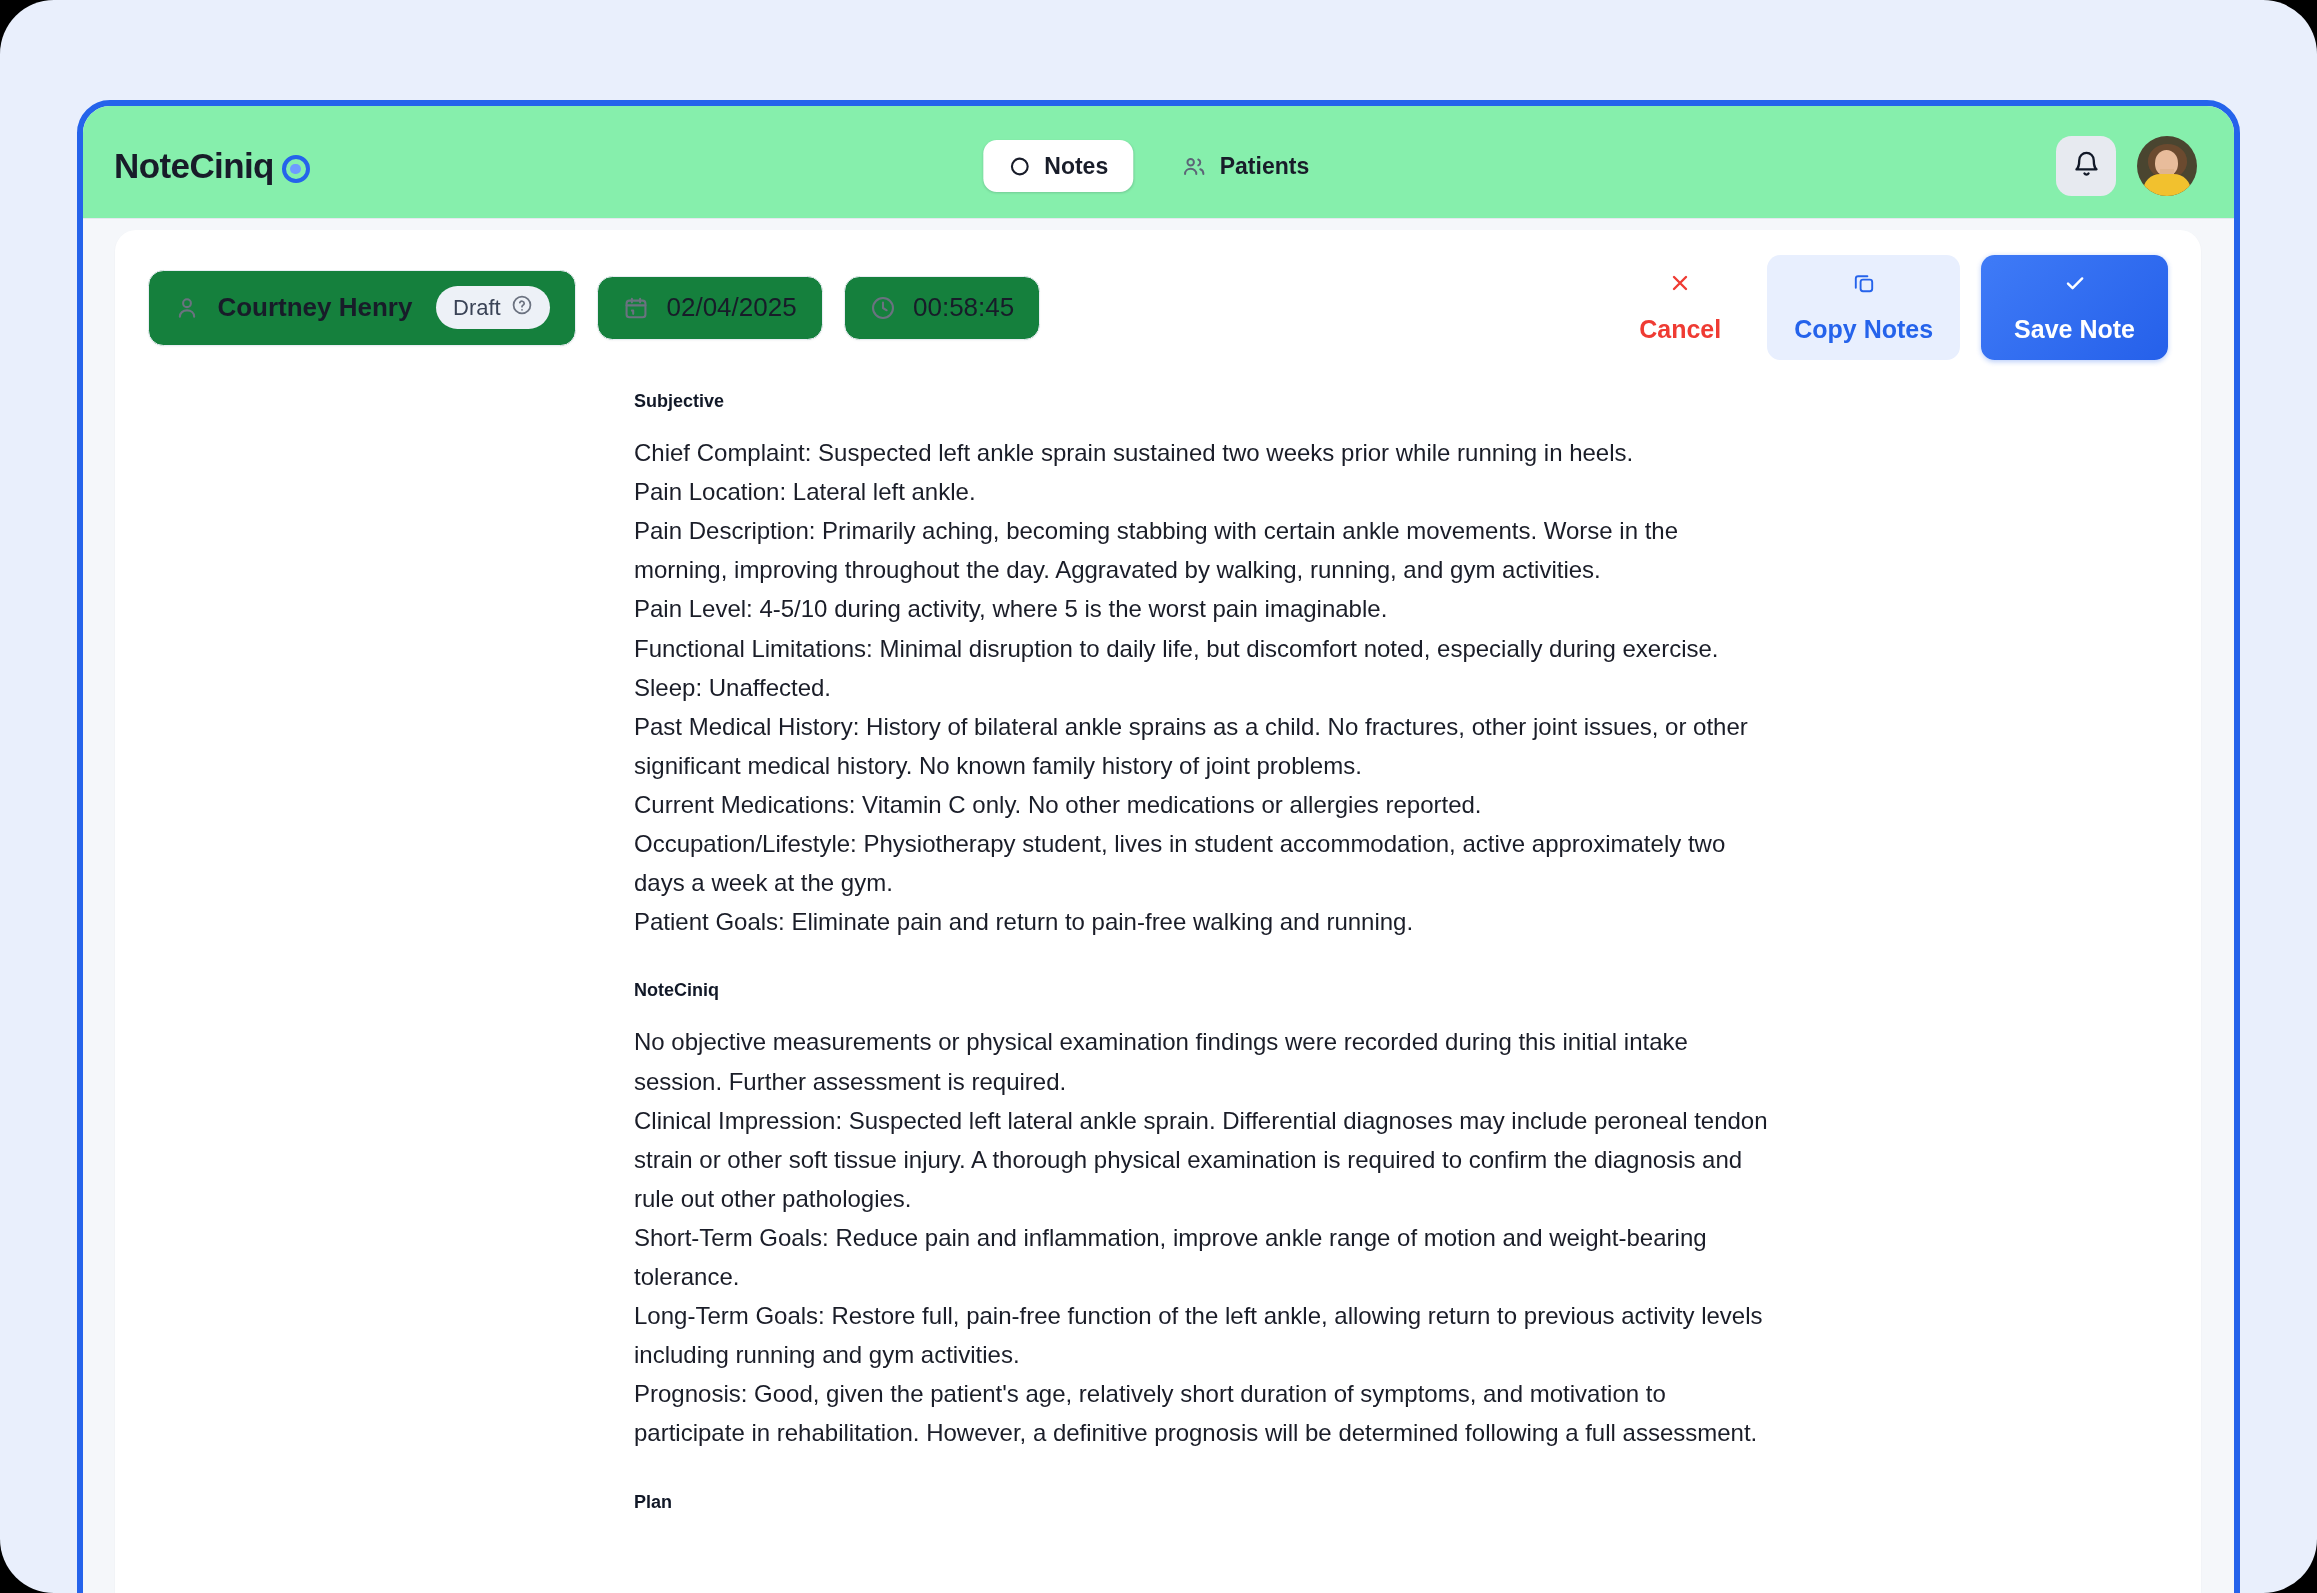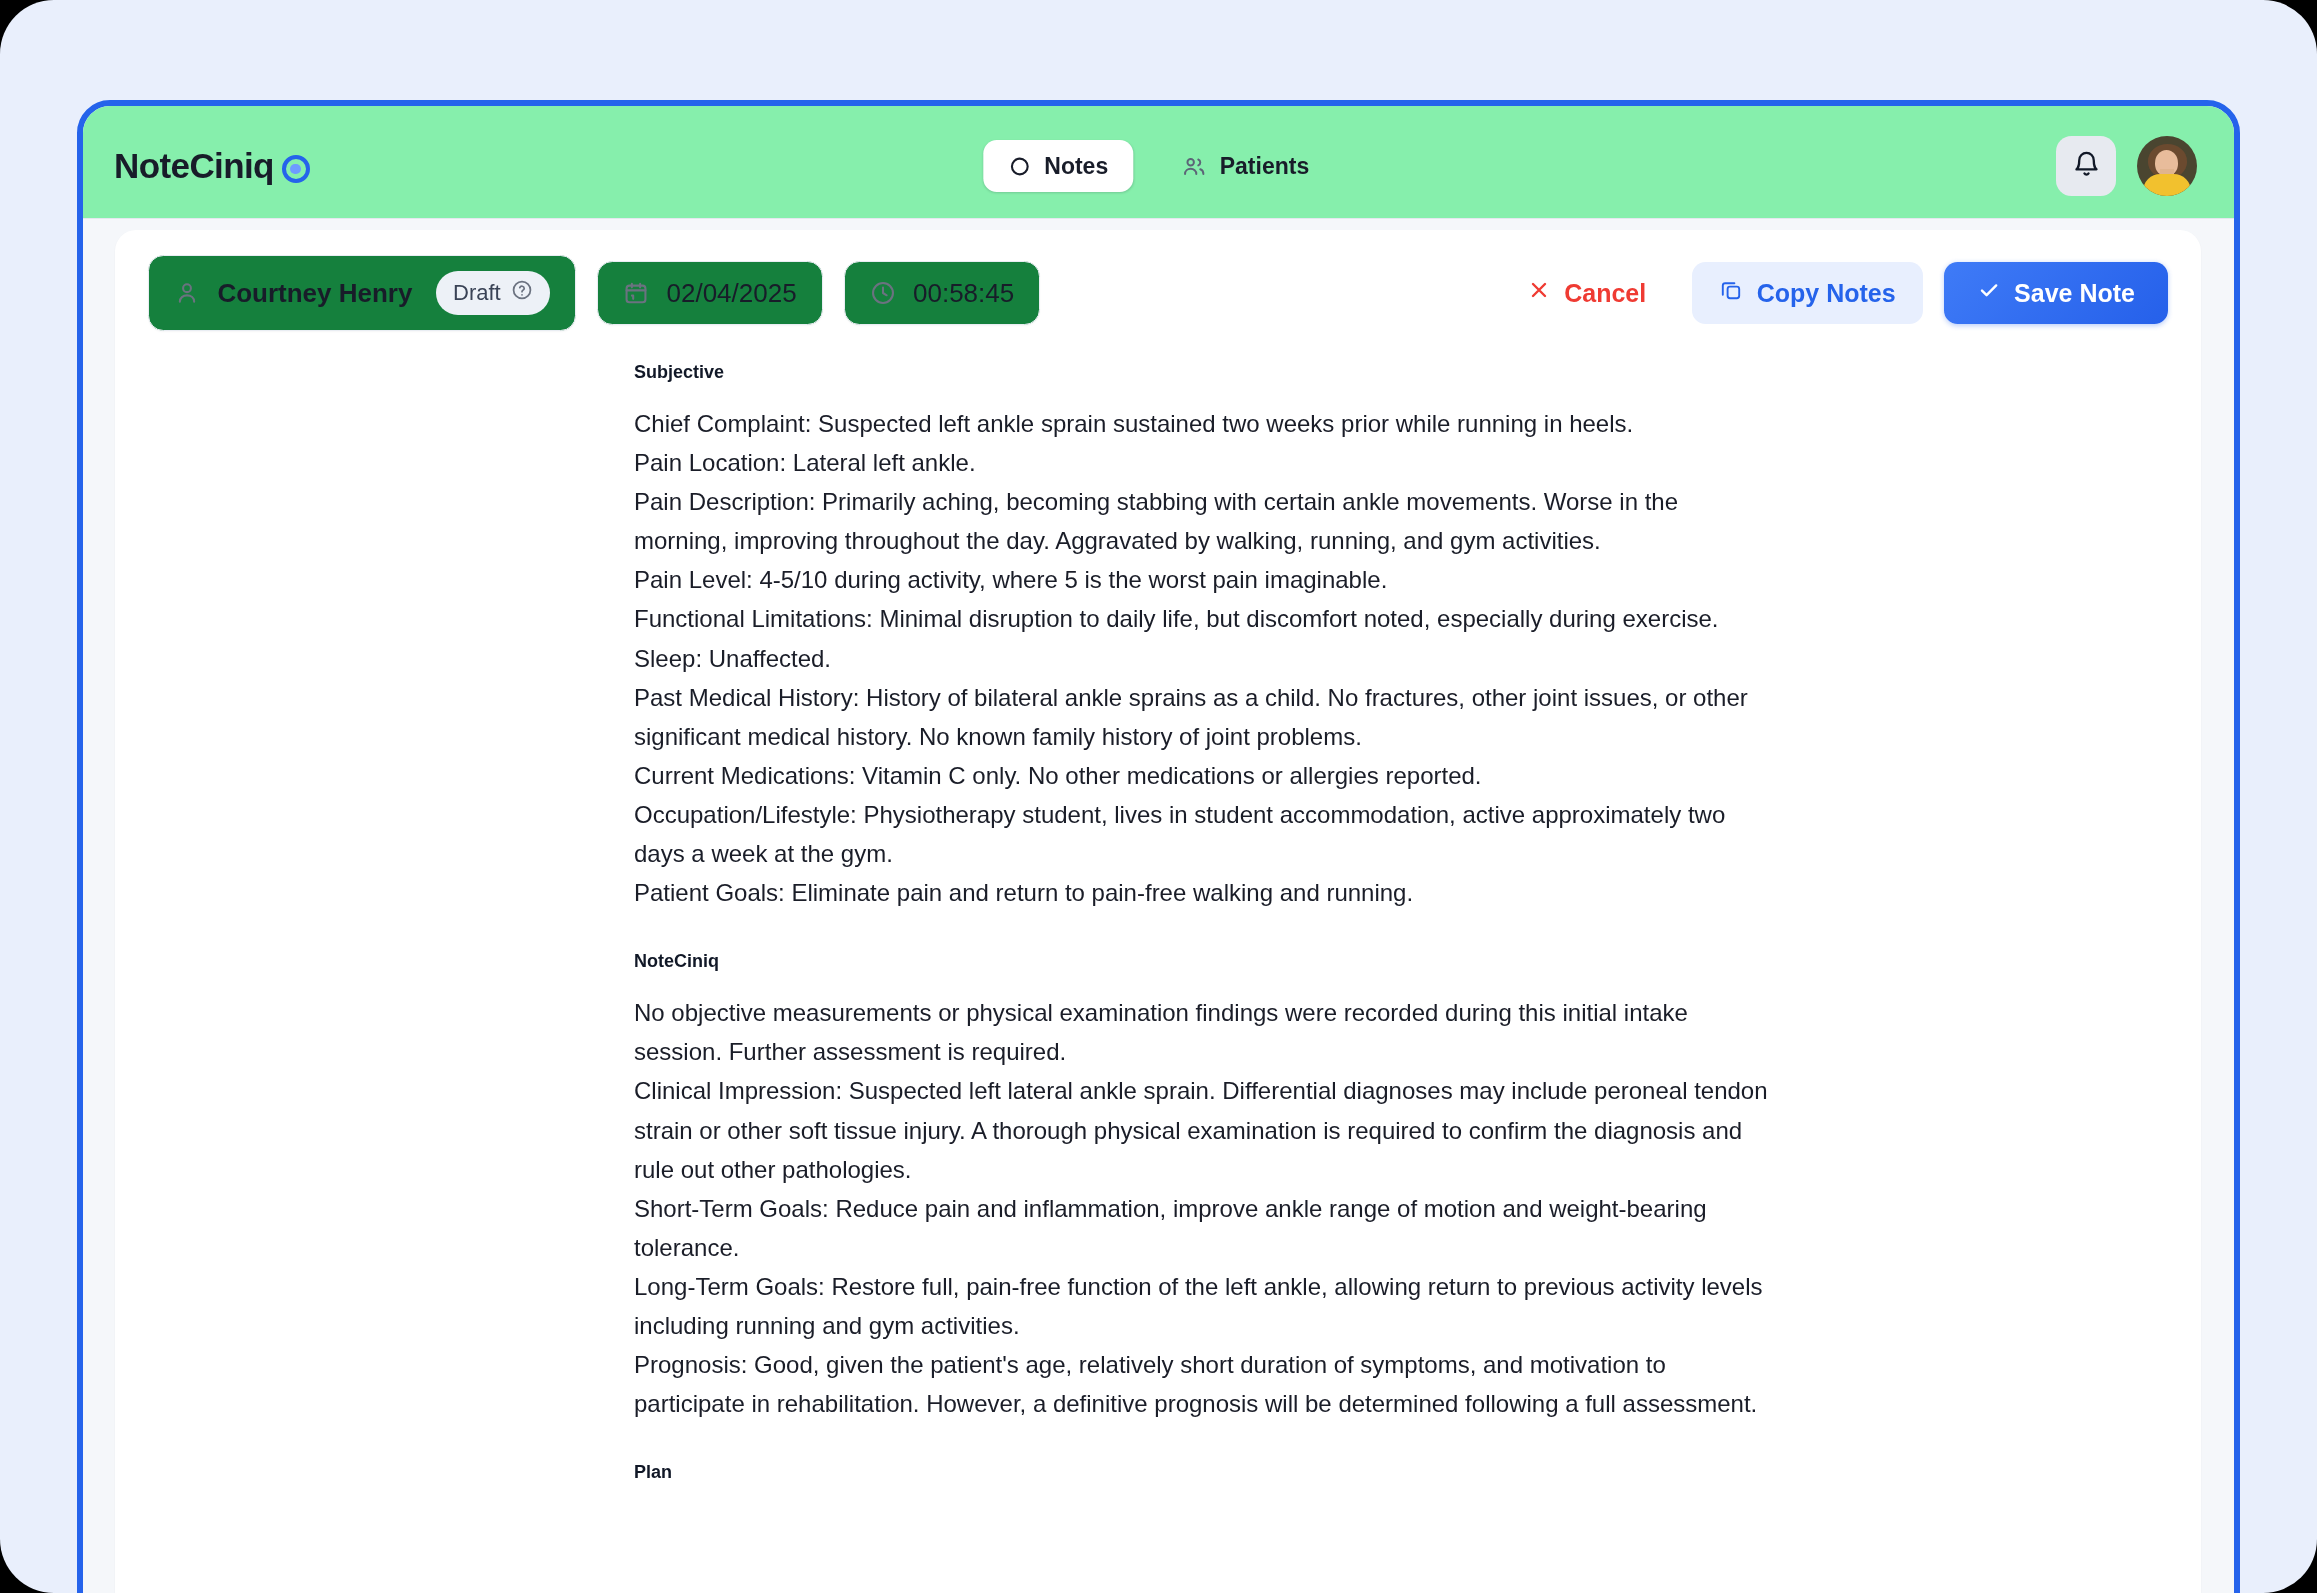--- a/index.html
+++ b/index.html
@@ -209,20 +209,21 @@
 
   .btn {
     display: inline-flex;
     align-items: center;
     gap: 13.5px;
     border-radius: 13.5px;
     font-size: 25px;
     font-weight: 600;
     white-space: nowrap;
     padding: 16.4px 27px;
+    flex-direction: column;
   }
   .btn-cancel {
     color: #EF3B33;
     background: transparent;
     padding-right: 25px;
   }
   .btn-copy {
     color: #2563EB;
     background: #E8EFFE;
   }

